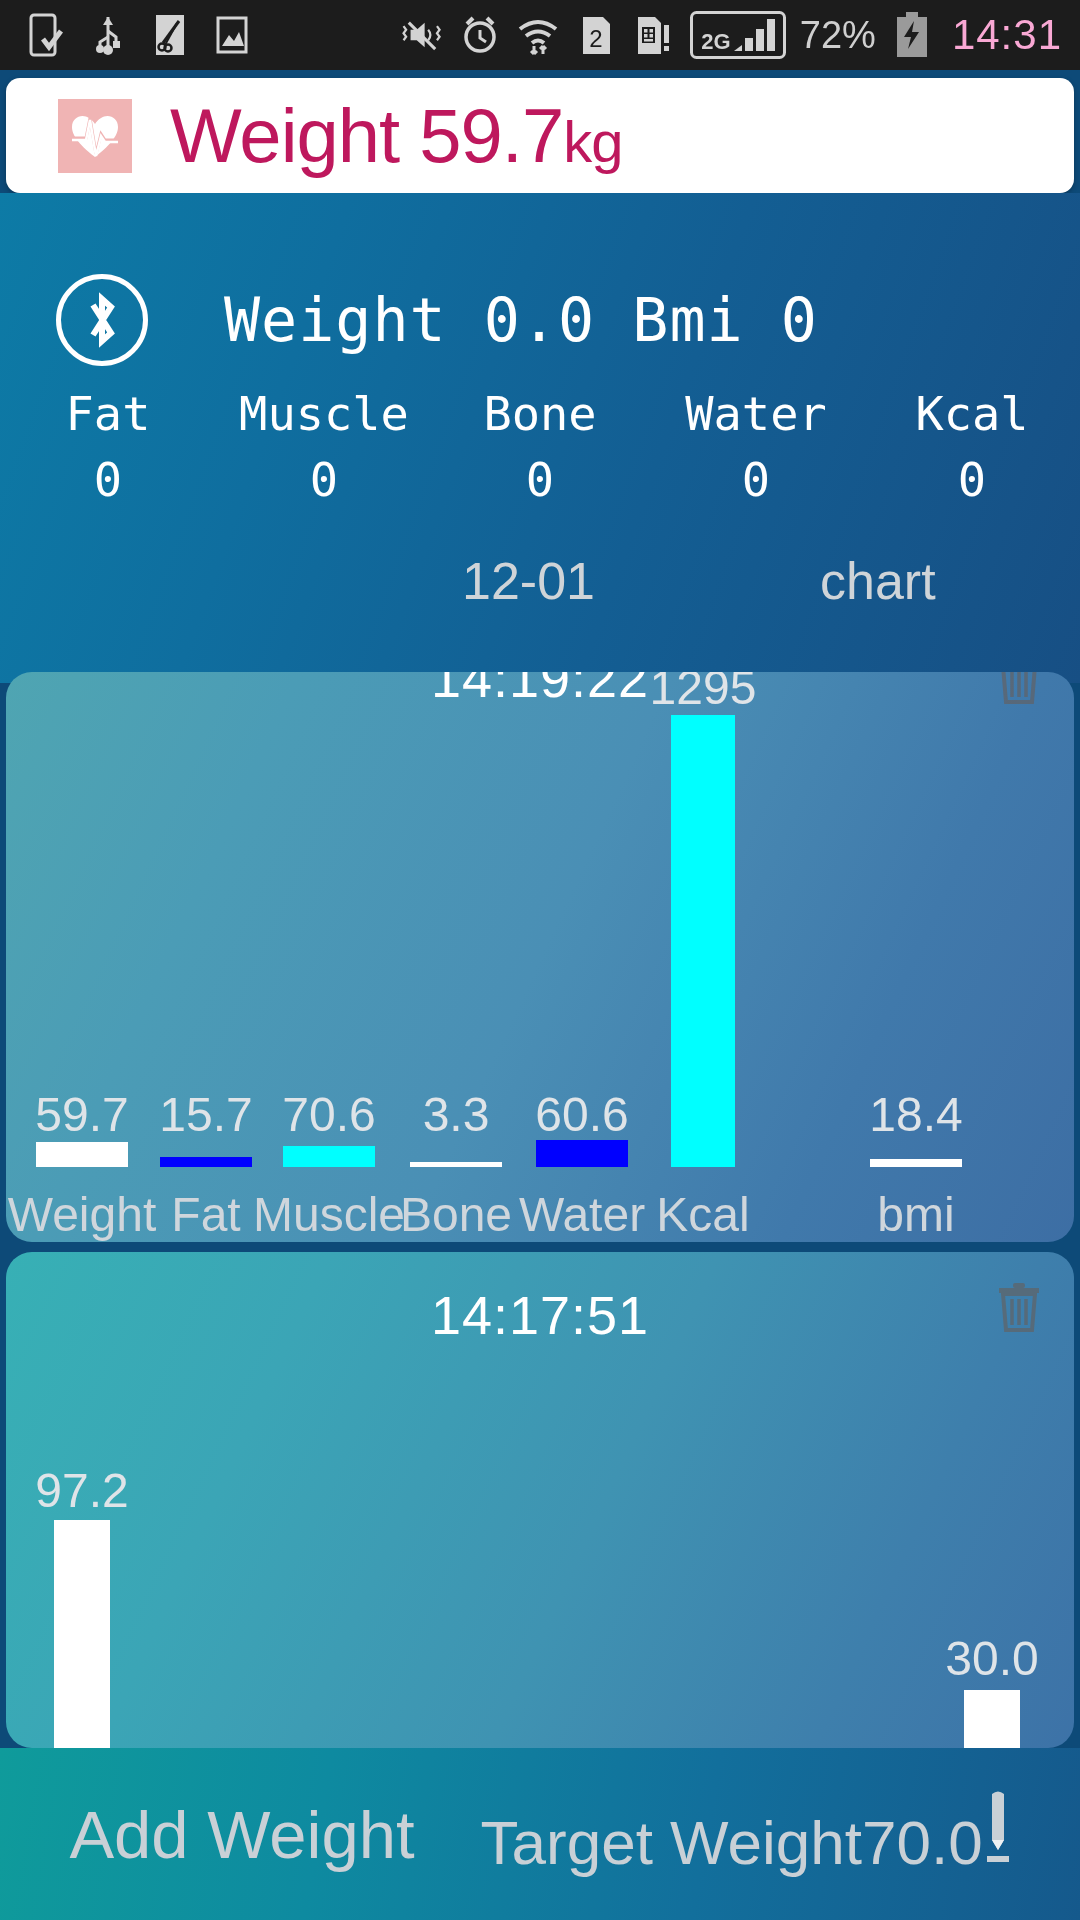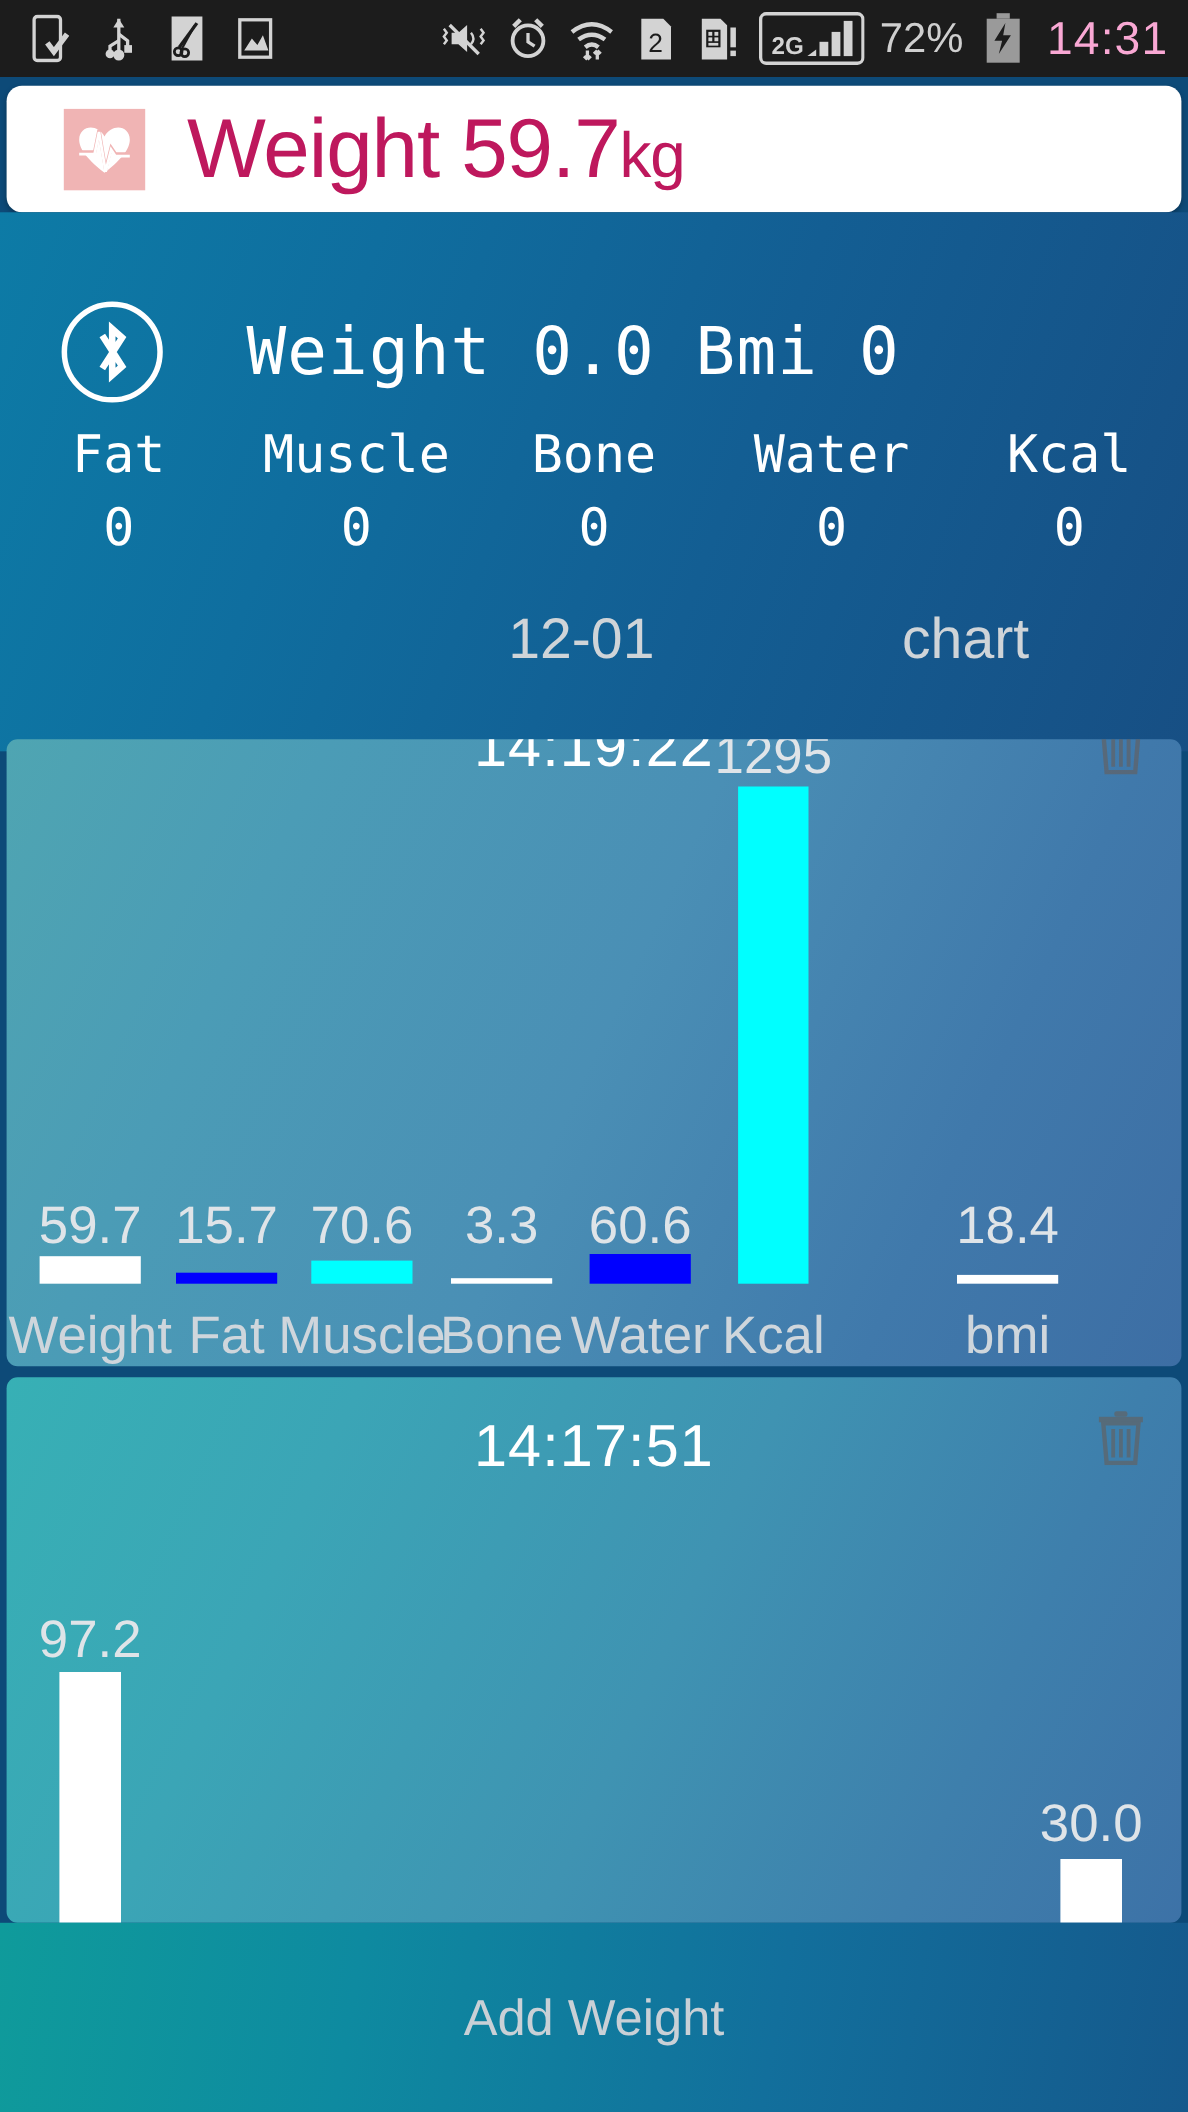--- a/index.html
+++ b/index.html
@@ -58,21 +58,21 @@
   .metric{ flex:1; text-align:center; }
   .metric .m-name{ font-size:47px; line-height:66px; letter-spacing:0px;}
   .metric .m-val{ font-size:47px; line-height:66px; }
 
   .datarow{ position:absolute; top:358px; left:0; width:1080px; height:80px;padding-left:13px; }
   .datelbl{ position:absolute; left:462px; top:0; font-size:52px; color:#cfd4d8; }
   .chartlbl{ position:absolute; left:820px; top:0; font-size:52px; color:#cfd4d8; }
 
   
   .card{
-    position:absolute; left:6px; width:1068px; border-radius:10px; overflow:hidden;
+    position:absolute; left:6px; width:1068px; border-radius:26px; overflow:hidden;
   }
   #card1{ top:672px; height:570px;
     background:linear-gradient(115deg,#4fa5b2 0%, #4b9cb6 22%, #4a8fb5 50%, #4079ab 78%, #3d6ea4 100%);
   }
   #card2{ top:1252px; height:496px;
     background:linear-gradient(115deg,#37b0b5 0%, #3ba5b6 25%, #3f93b2 55%, #3e7fac 80%, #3d72a7 100%);
   }
   .card-time{
     position:absolute; left:0; width:100%; text-align:center;
     font-size:54px; color:#ffffff; letter-spacing:1px;
@@ -90,21 +90,21 @@
   .barcol .bar{ position:absolute; left:50%; transform:translateX(-50%); }
   .barcol .bl{ position:absolute; left:50%; transform:translateX(-50%);
                bottom:0; font-size:48px; color:#cfd6dc; white-space:nowrap; }
 
   
   .bottombar{
     position:absolute; left:0; top:1748px; width:1080px; height:172px;
     background:linear-gradient(100deg,#0f9b9b 0%, #0e8aa0 30%, #126f9c 65%, #15598c 100%);
     display:flex; align-items:center; justify-content:center;
   }
-  .btn-add{ font-size:46px; color:#c9d0d6; letter-spacing:0px; white-space:nowrap; }
+  .btn-add{ font-size:67px; color:#c9d0d6; letter-spacing:0px; white-space:nowrap; }
   .btn-target{ font-size:62px; color:#c9d0d6; margin-left:66px; white-space:nowrap; }
   .target-input{ display:inline-flex; align-items:flex-end; }
   .pencil{ margin-left:2px; }
 </style>
 </head>
 <body>
 
 <div id="app">
 
   <div class="statusbar">
@@ -341,15 +341,24 @@
       <div class="barcol" style="left:910px; width:152px; height:260px;">
         <div class="bv" style="bottom:62px;">30.0</div>
         <div class="bar" style="bottom:0px; width:56px; height:58px; background:#FFFFFF;"></div>
       </div>
 
     </div>
   </div>
 
   <div class="bottombar">
     <div class="btn-add">Add Weight</div>
+    <div class="btn-target">
+      <span>Target Weight</span><span class="target-input">
+          <span>70.0</span>
+        </span><span class="pencil"><svg width="26" height="74" viewBox="0 0 26 74">
+            <path d="M7 4 q6 -5 12 0 v46 l-6 10 l-6 -10 z" fill="#c9d0d6"></path>
+            <path d="M7 50 h12 l-6 10 z" fill="#eef1f3"></path>
+            <rect x="2" y="66" width="22" height="6" fill="#c9d0d6"></rect>
+          </svg></span>
+    </div>
   </div>
 
 </div>
 
 </body></html>

